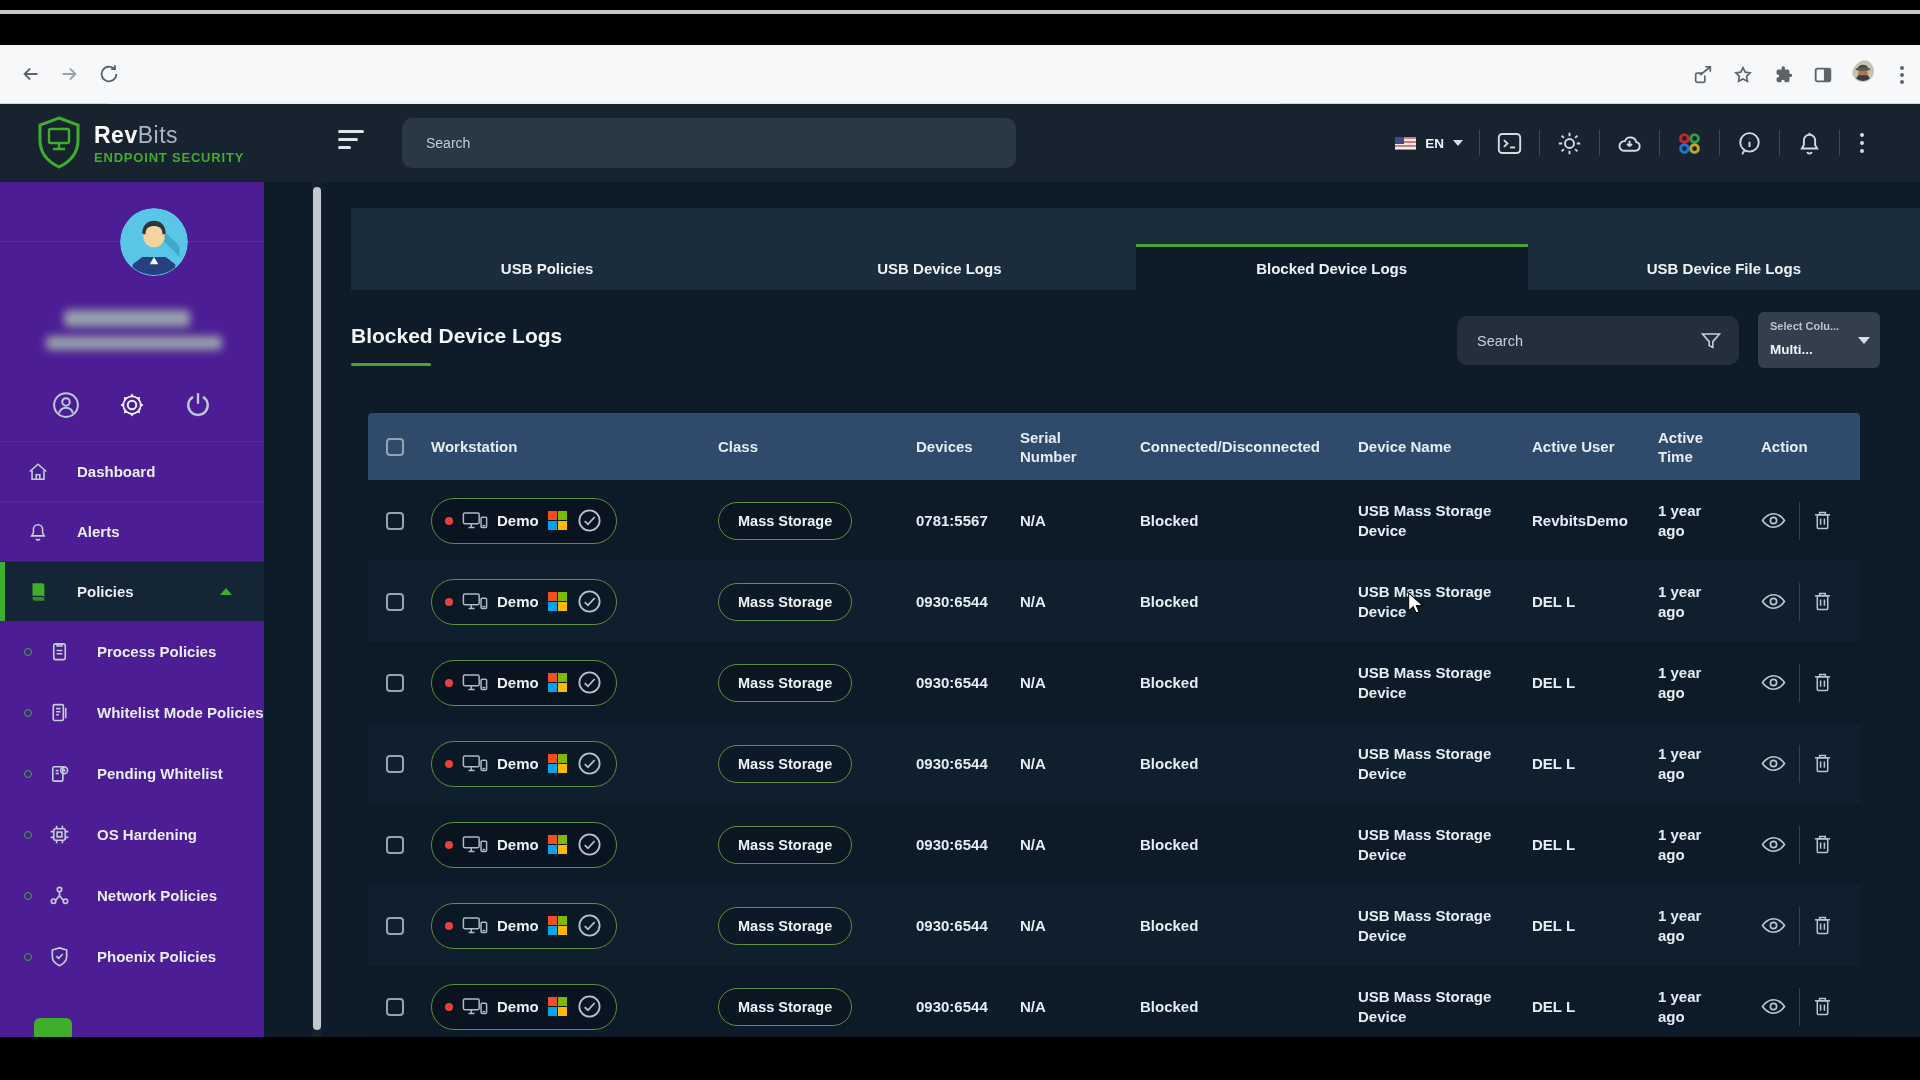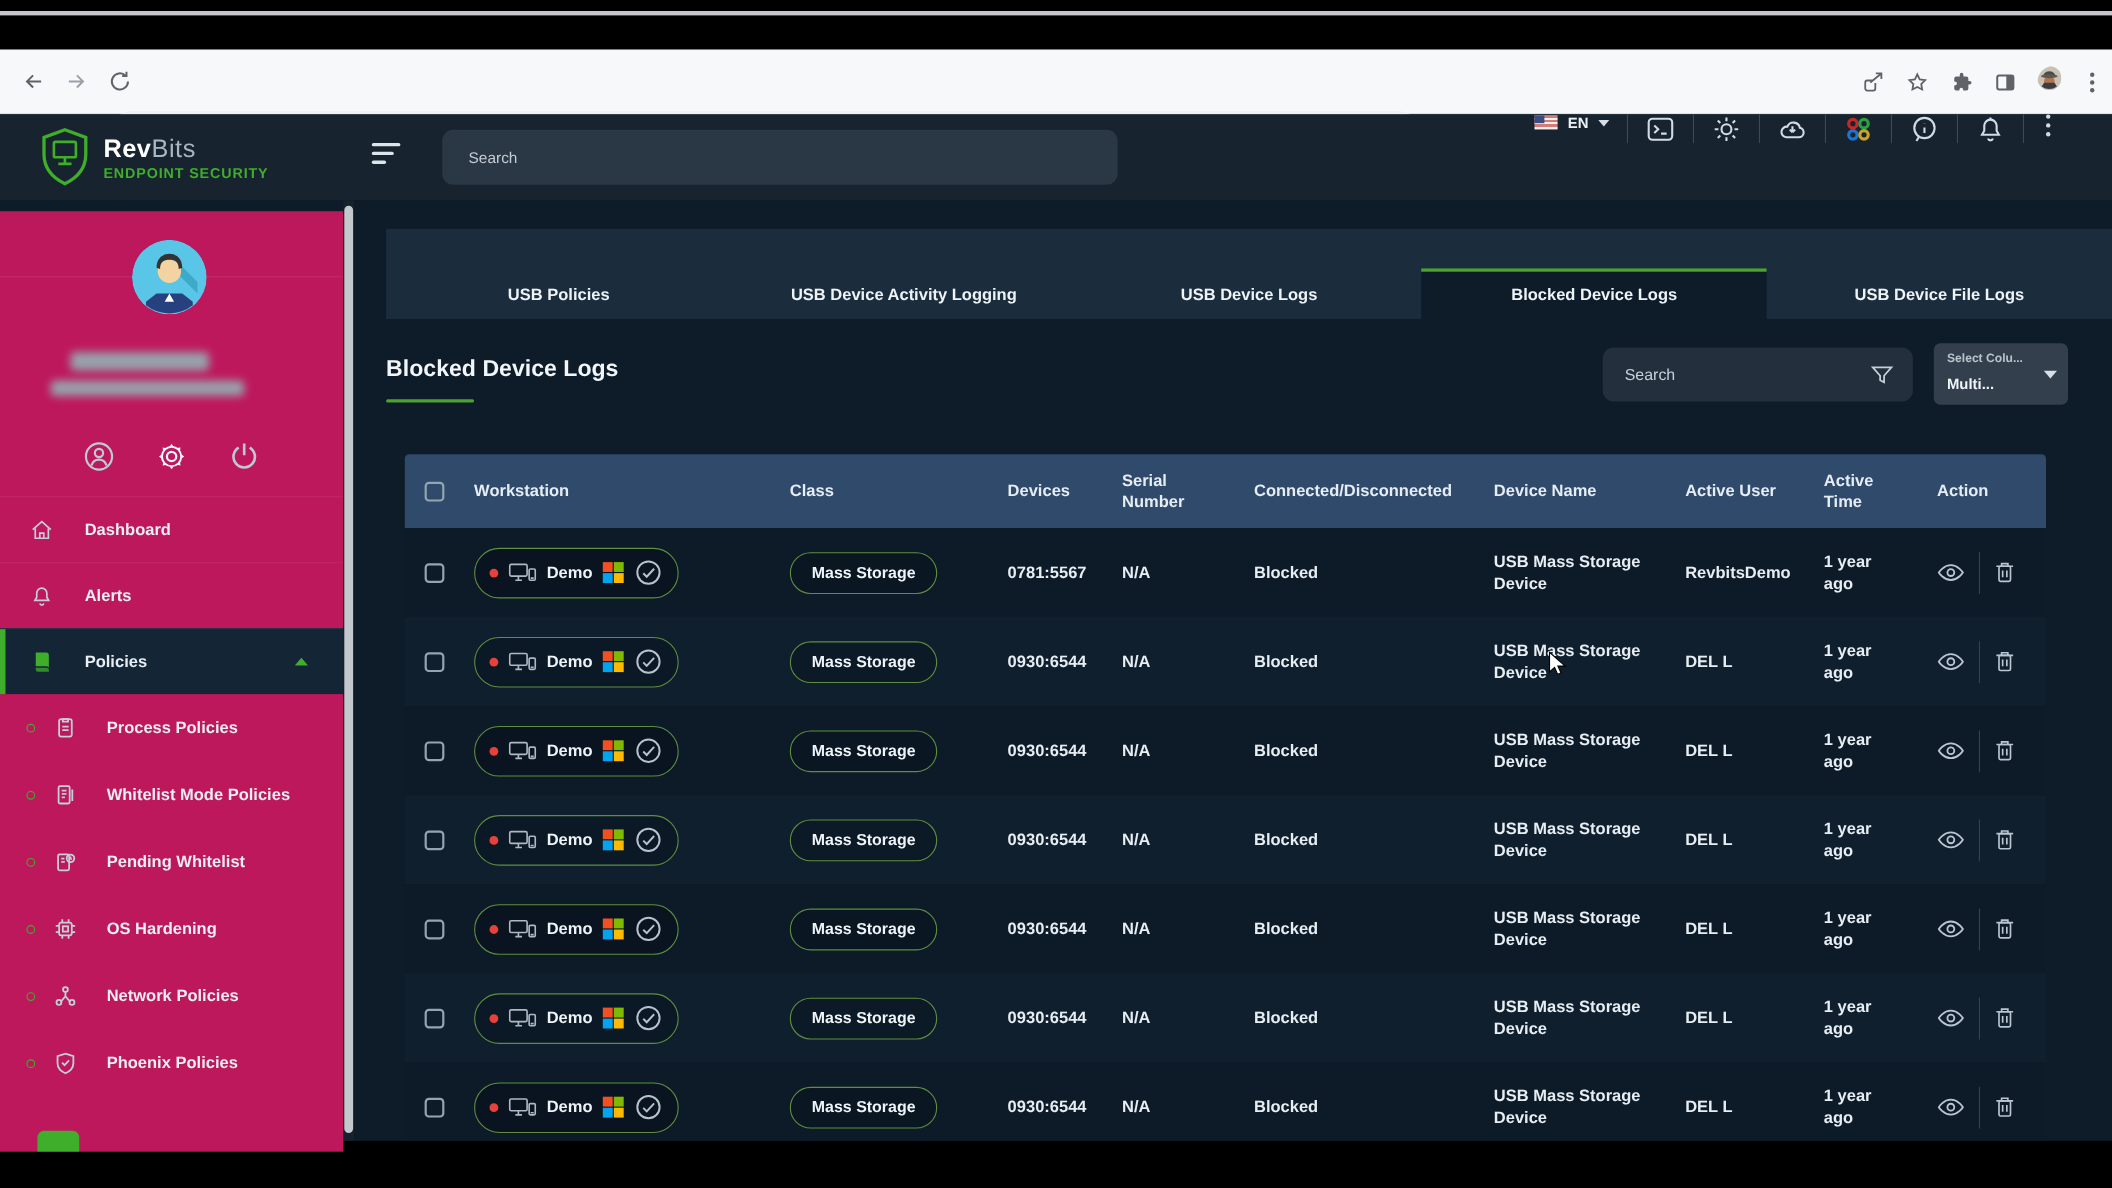--- a/index.html
+++ b/index.html
@@ -27,33 +27,33 @@
   .logo { position:absolute; left:36px; top:12px; display:flex; gap:12px; align-items:center; }
   .logo svg { width:46px; height:54px; }
   .brand-line1 { font-size:23px; letter-spacing:.5px; color:#fff; font-weight:800; }
   .brand-line1 .lt { color:#aab6c2; font-weight:400; }
   .brand-line2 { font-size:13px; font-weight:800; color:var(--accent); letter-spacing:.8px; margin-top:1px; }
   .hamburger { position:absolute; left:338px; top:26px; width:32px; height:26px; display:flex; flex-direction:column; gap:5px; cursor:pointer; }
   .hamburger i { height:3px; border-radius:2px; background:#dde5ec; }
   .hamburger i:nth-child(1){width:26px;} .hamburger i:nth-child(2){width:20px;} .hamburger i:nth-child(3){width:13px;}
   .hdr-search { position:absolute; left:402px; top:14px; width:614px; height:50px; background:#2a3744; border-radius:10px; border:none; outline:none; color:#dfe6ec; font-size:14px; padding:0 24px; font-family:inherit; }
   .hdr-search::placeholder { color:#c3ccd4; }
-  .hdr-icons { position:absolute; right:52px; top:0; height:78px; display:flex; align-items:flex-start; gap:16px; color:#d3dbe3; }
+  .hdr-icons { position:absolute; right:52px; top:0; height:78px; display:flex; align-items:center; gap:16px; color:#d3dbe3; }
   .hdr-icons svg { width:27px; height:27px; display:block; }
   .divider { width:1px; height:26px; background:#3b4a59; }
   .flag { position:relative; width:21px; height:13px; background:repeating-linear-gradient(180deg,#d27b7b 0 2px,#f4efe8 2px 4px); display:inline-block; }
   .flag i { position:absolute; left:0; top:0; width:9px; height:7px; background:#3c4b80; }
   .lang-wrap { display:flex; align-items:center; gap:9px; cursor:pointer; }
   .lang { color:#edf2f7; font-size:13.5px; font-weight:700; }
   .caret-down { width:0; height:0; border-left:5px solid transparent; border-right:5px solid transparent; border-top:6px solid #d7dee5; display:inline-block; }
   .kebab-w { display:flex; flex-direction:column; gap:4px; padding:0 4px; cursor:pointer; }
   .kebab-w i { width:4px; height:4px; border-radius:50%; background:#d3dbe3; }
 
   
-  .sidebar { position:absolute; left:0; top:88px; width:312px; height:855px; background:#be185d; overflow:hidden; }
+  .sidebar { position:absolute; left:0; top:78px; width:264px; height:855px; background:#4c1d95; overflow:hidden; }
   .user-sep { position:absolute; left:0; top:59px; width:100%; height:1px; background:rgba(255,255,255,.08); }
   .side-avatar { position:absolute; left:120px; top:26px; width:68px; height:68px; border-radius:50%; overflow:hidden; z-index:2; }
   .blur-bar { position:absolute; border-radius:4px; background:#97a2ac; filter:blur(4px); }
   .name-blur { left:64px; top:128px; width:126px; height:17px; }
   .email-blur { left:46px; top:154px; width:176px; height:14px; }
   .user-actions { position:absolute; left:0; top:206px; width:100%; display:flex; justify-content:center; gap:32px; }
   .ua-btn { width:34px; height:34px; display:flex; align-items:center; justify-content:center; color:#bccad6; cursor:pointer; }
   .ua-btn svg { width:30px; height:30px; }
   .ua-btn.hl { color:#eef6fd; }
   .menu { position:absolute; left:0; top:259px; width:100%; }
@@ -400,21 +400,20 @@
       <div class="side-footer-chip"></div>
     </aside>
 
     <div class="v-scrollbar">
         <div class="thumb"></div>
       </div>
 
     <main class="content">
       <div class="tabs" id="tabs">
           <div class="tab">USB Policies</div>
-          <div class="tab">USB Device Activity Logging</div>
           <div class="tab">USB Device Logs</div>
           <div class="tab active">Blocked Device Logs</div>
           <div class="tab">USB Device File Logs</div>
         </div>
       <h1 class="page-title">Blocked Device Logs</h1>
       <div class="title-underline"></div>
       <div class="filter-box">
         <input class="filter-input" placeholder="Search" style="">
         <span class="funnel">
           <svg viewBox="0 0 24 24" fill="none" stroke="currentColor" stroke-width="1.6">

